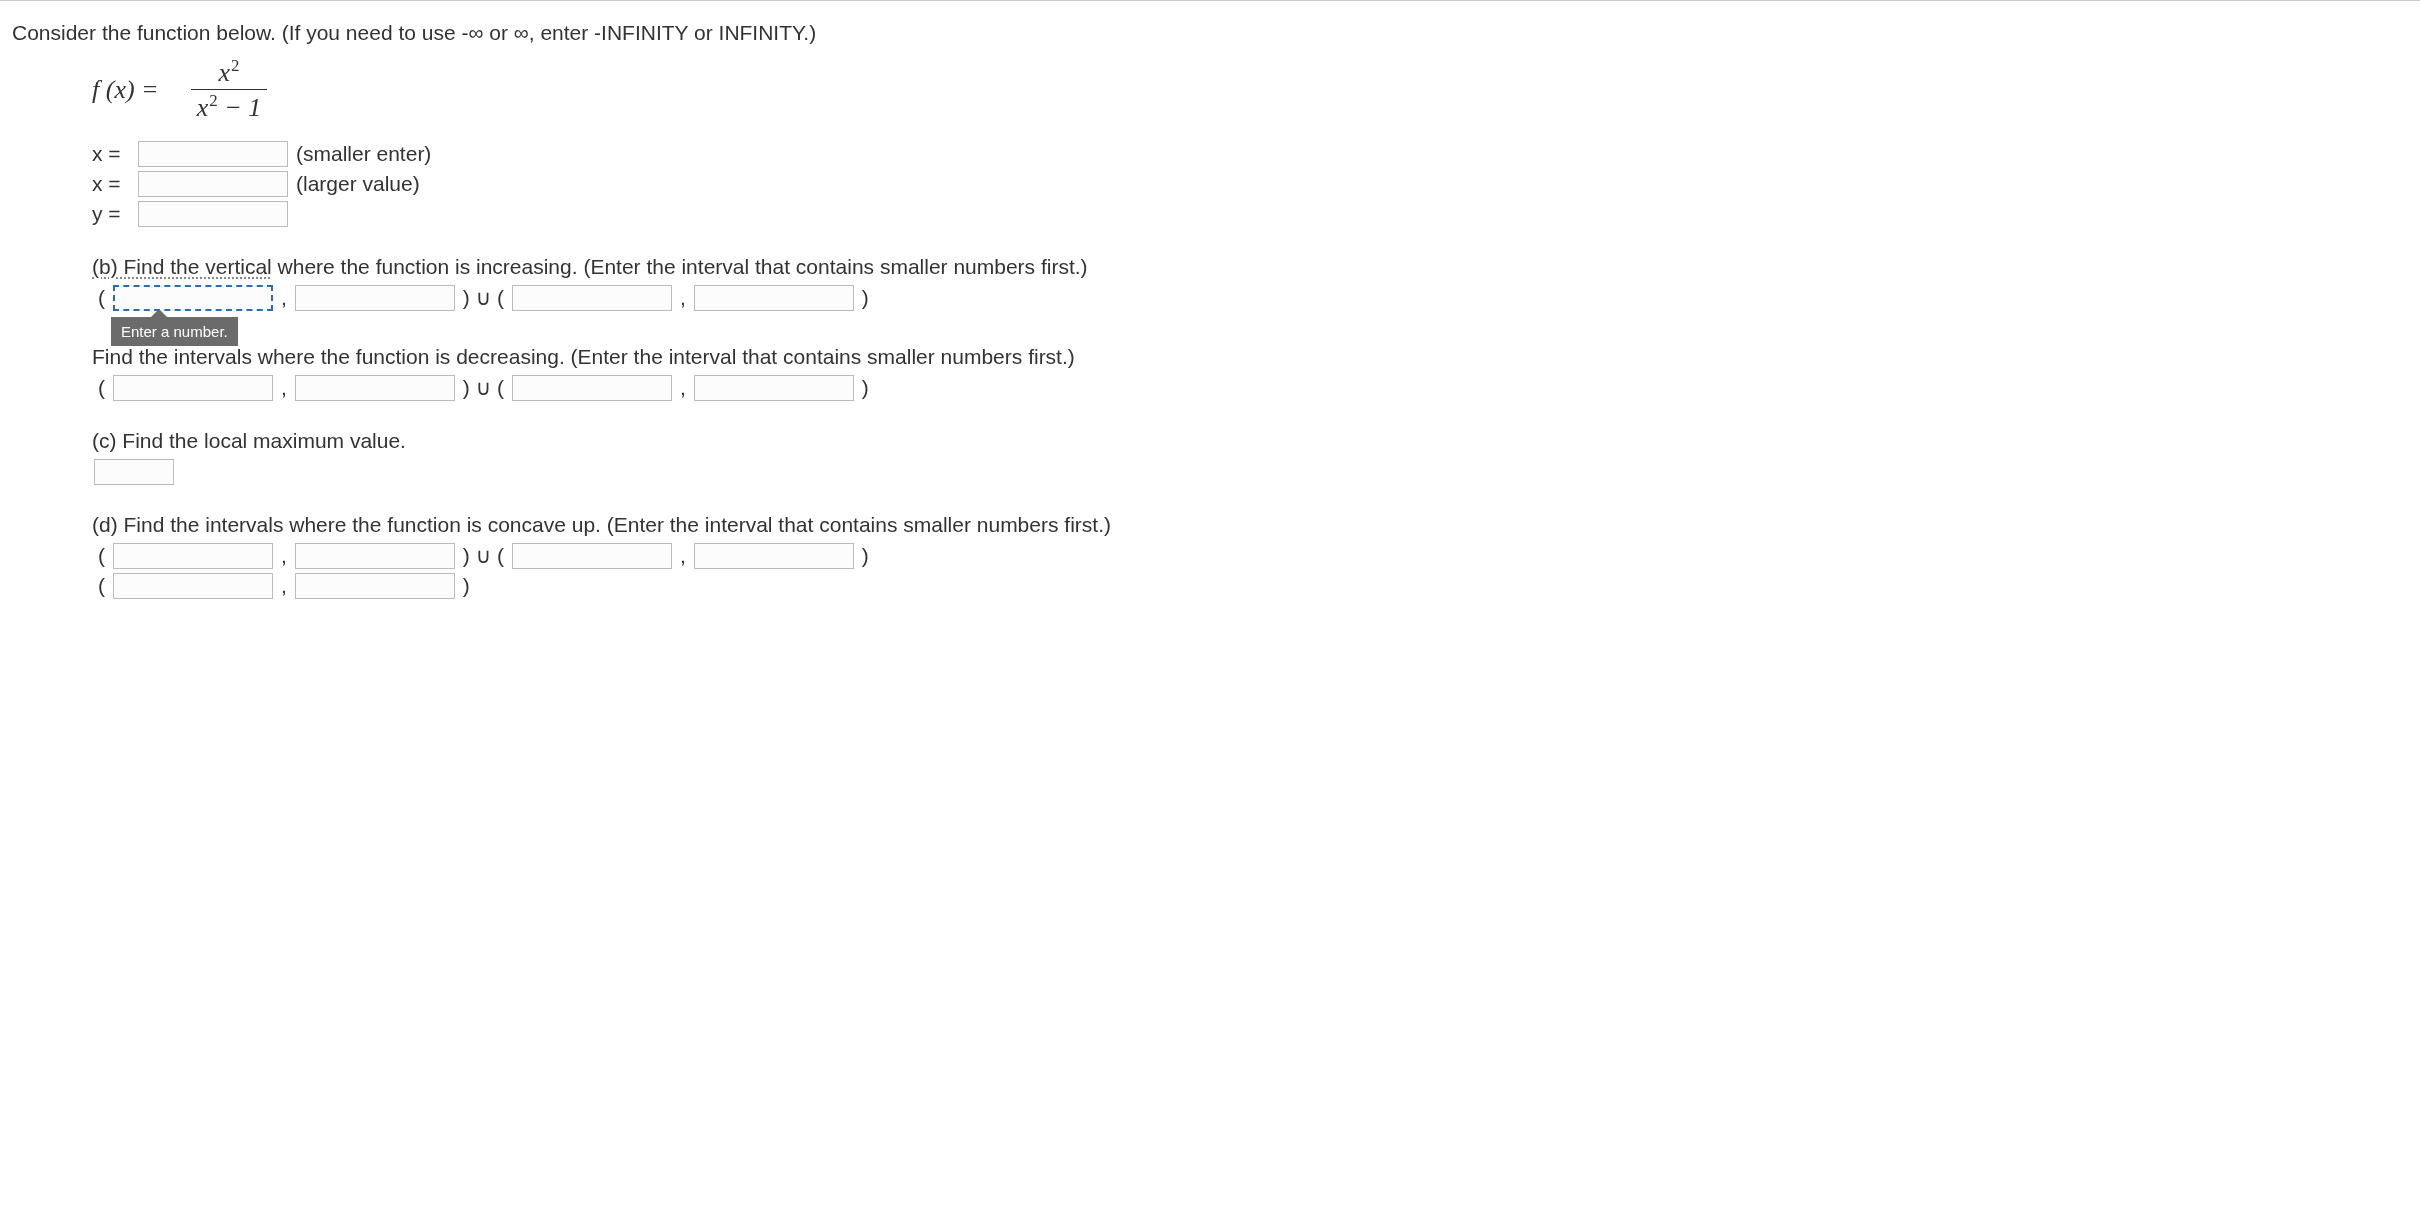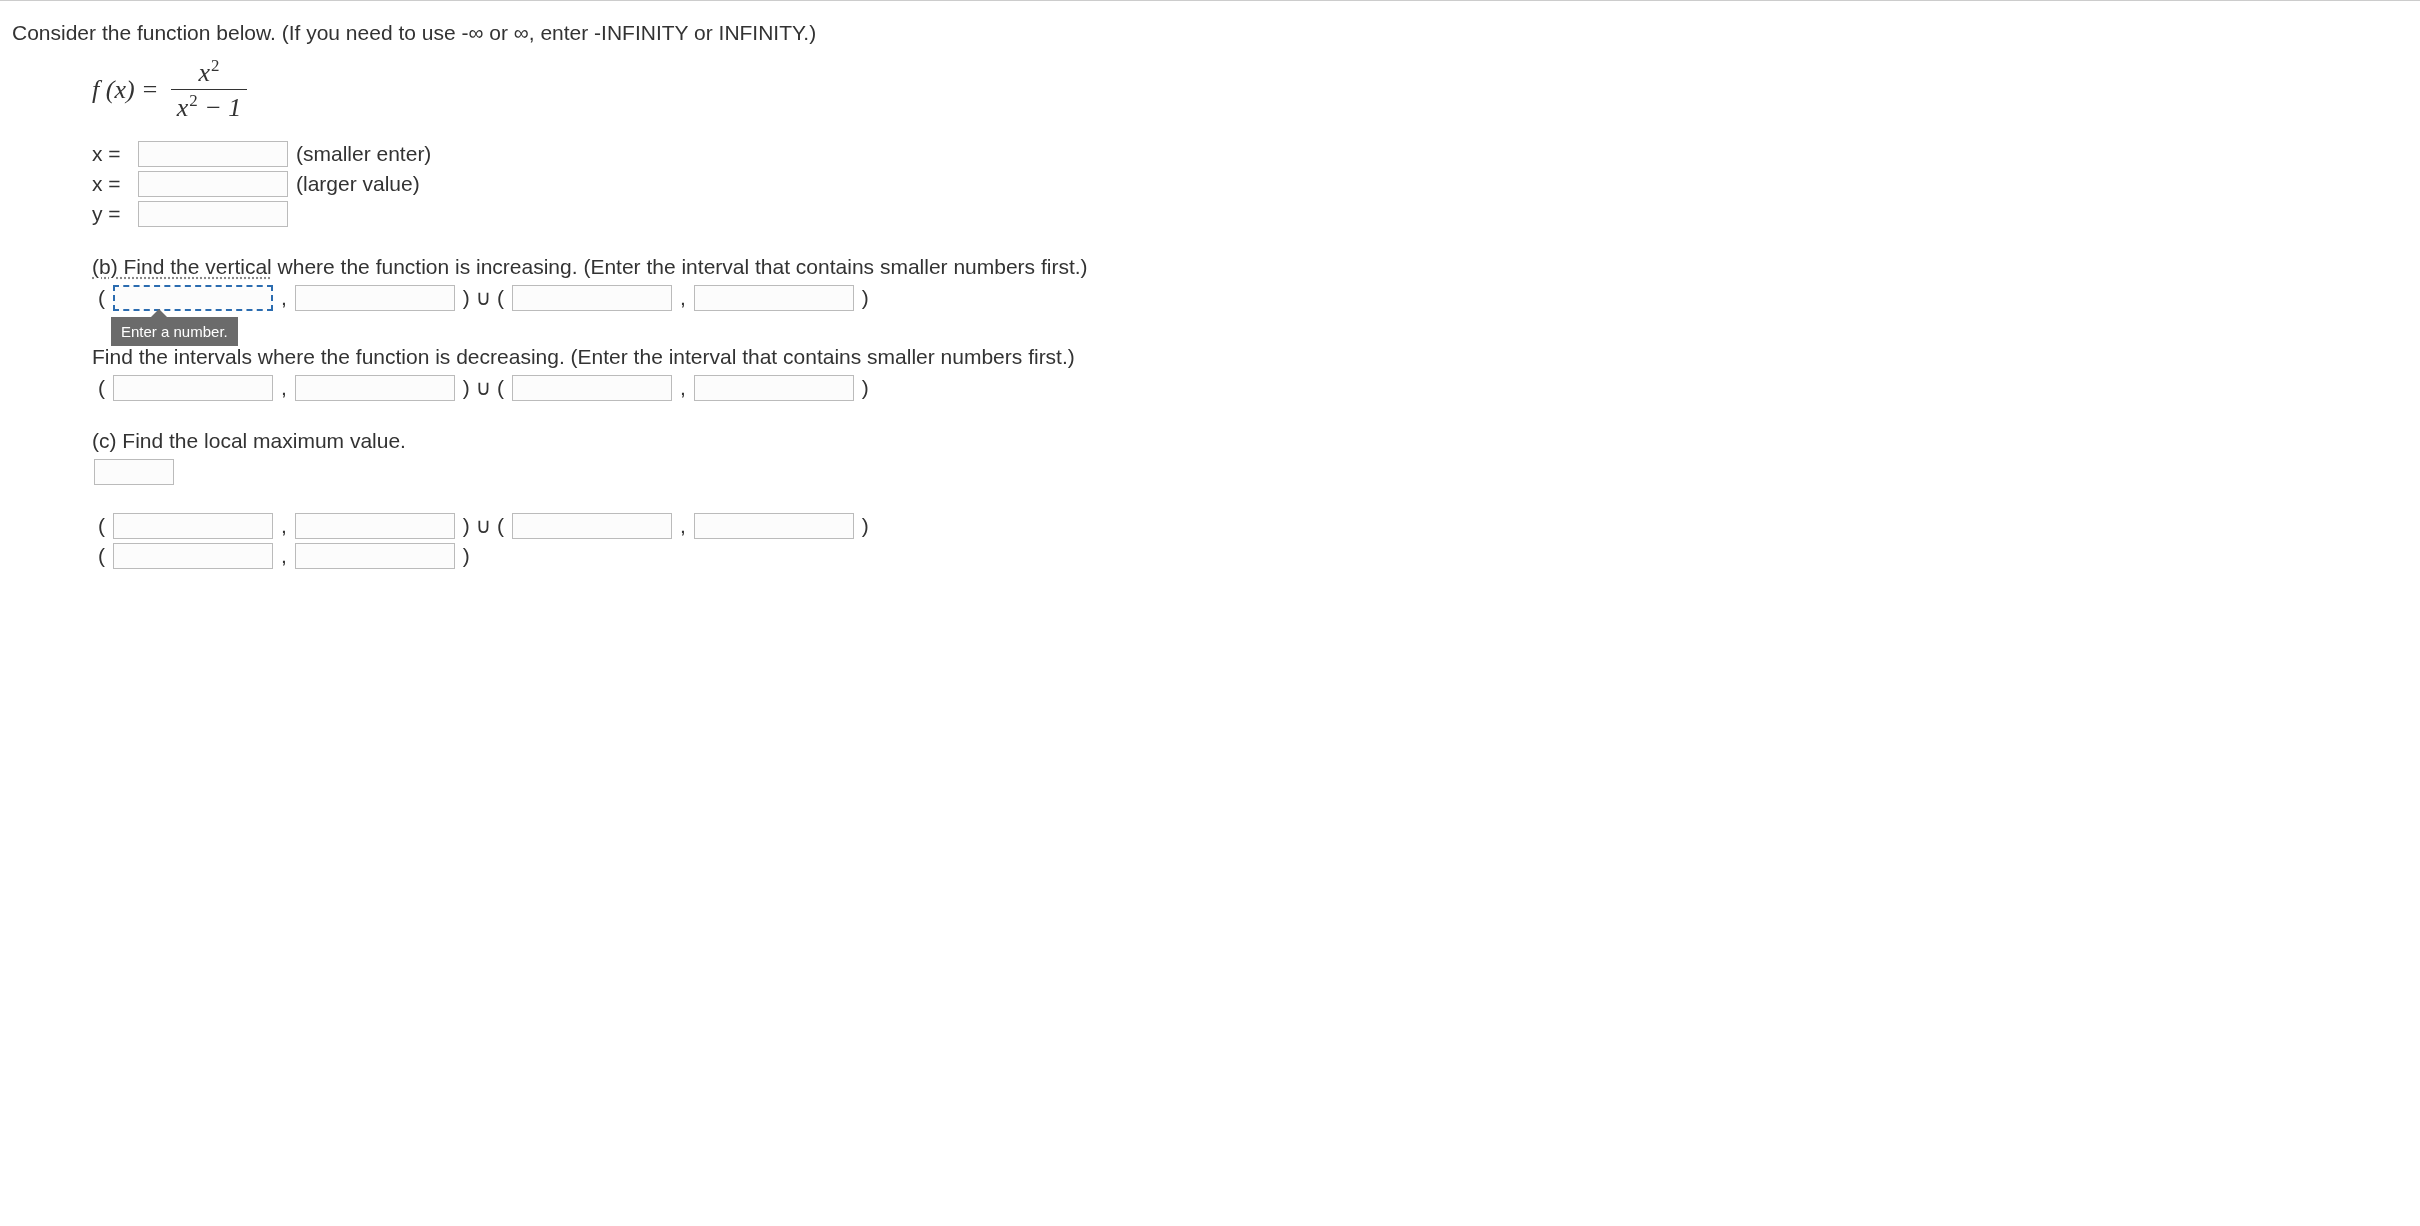--- a/index.html
+++ b/index.html
@@ -21,20 +21,21 @@
     margin-left: 80px;
     margin-top: 6px;
   }
   .formula {
     font-family: "Times New Roman", Times, serif;
     font-style: italic;
     font-size: 26px;
     display: flex;
     align-items: center;
     margin: 8px 0 18px 0;
+    gap: 20px;
   }
   .formula .lhs {
     margin-right: 8px;
     white-space: nowrap;
   }
   .frac {
     display: inline-flex;
     flex-direction: column;
     align-items: center;
     font-style: italic;
@@ -190,20 +191,21 @@
     </div>
 
     <div class="section">
       <div class="qpart">(c) Find the local maximum value.</div>
       <div class="row">
         <input class="ans" style="width: 80px;" type="text">
       </div>
     </div>
 
     <div class="section">
+      <div class="qpart">(d) Find the intervals where the function is concave up. (Enter the interval that contains smaller numbers first.)</div>
       <div class="row">
         <span class="ptxt">(</span>
         <input class="ans w-md" type="text" style="">
         <span class="ptxt">,</span>
         <input class="ans w-md" type="text" style="">
         <span class="ptxt">) ∪ (</span>
         <input class="ans w-md" type="text" style="">
         <span class="ptxt">,</span>
         <input class="ans w-md" type="text" style="">
         <span class="ptxt">)</span>

